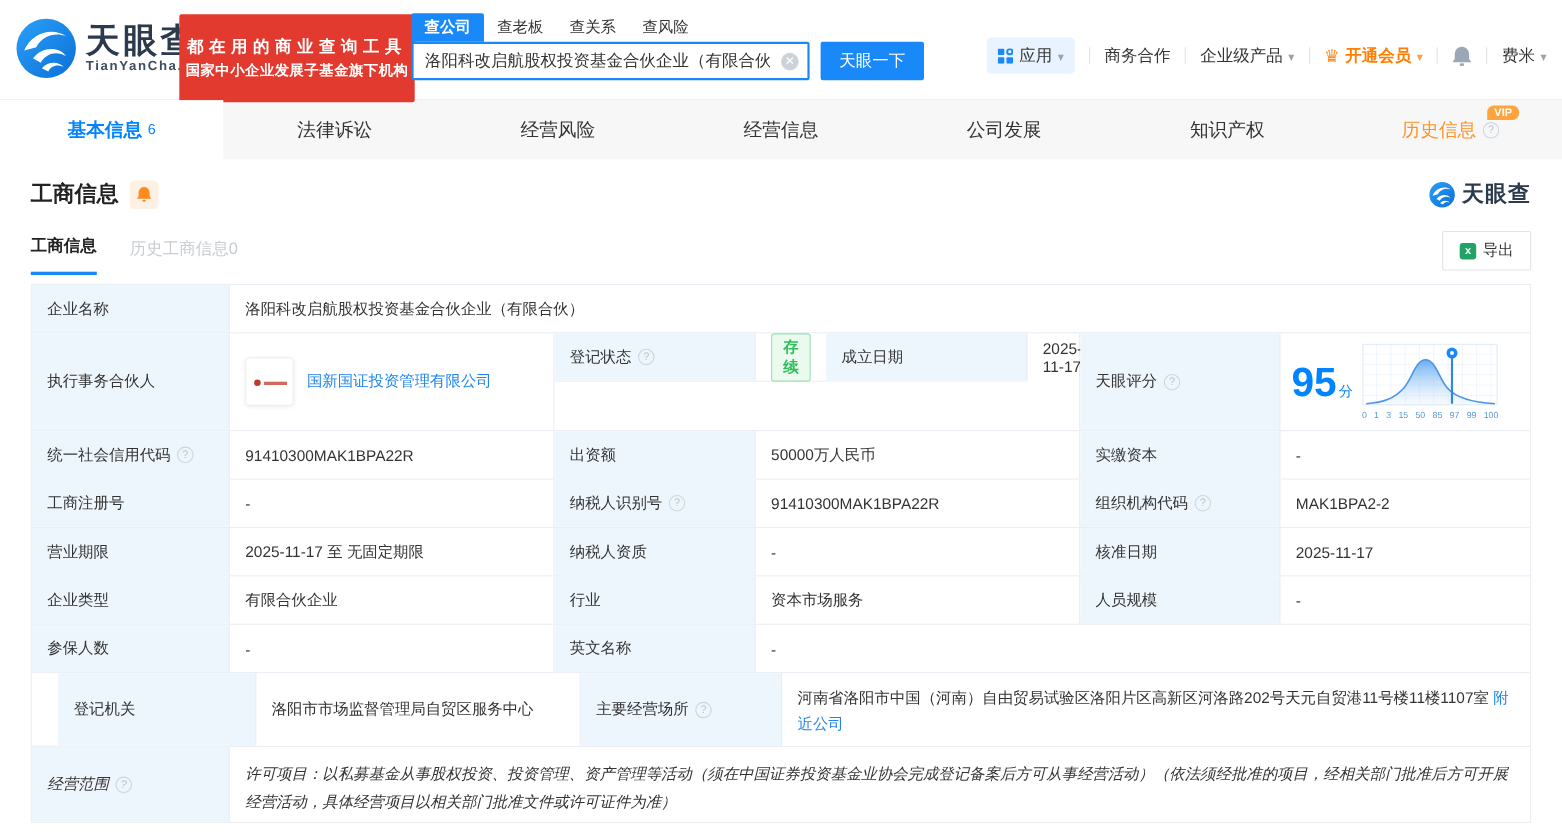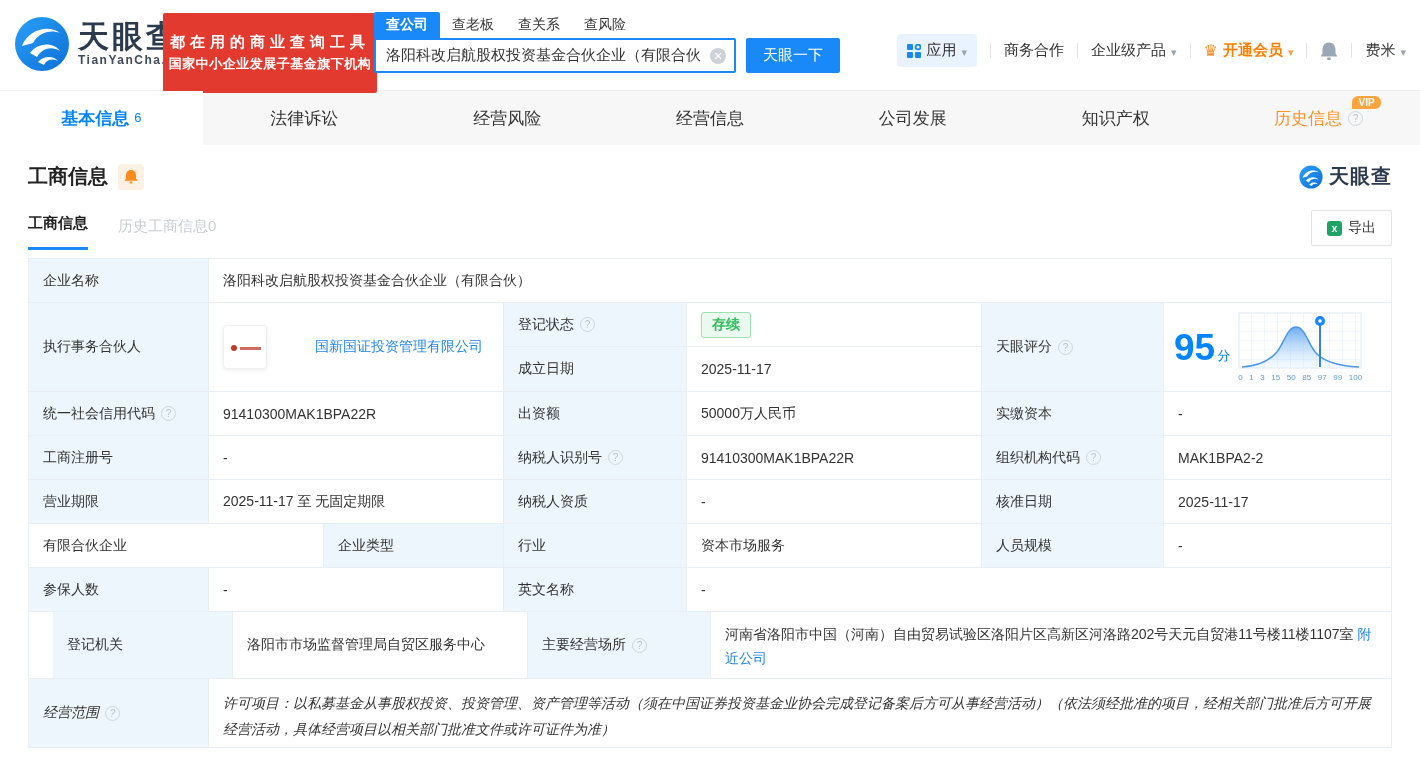--- a/index.html
+++ b/index.html
@@ -81,26 +81,26 @@
   .xls-ic::before { content:"x"; }
 
   
   :root { --line:#e9eef4; --labelbg:#eef6fd; }
   .info-table { margin-top:8px; border:1px solid var(--line); font-size:14px; }
   .t-row { display:flex; border-bottom:1px solid var(--line); }
   .t-row:last-child { border-bottom:none; }
   .cell { display:flex; align-items:center; padding:0 14px; border-right:1px solid var(--line); }
   .cell:last-child { border-right:none; }
   .lab { background:var(--labelbg); color:#333; }
-  .c-l1 { width:180px; flex:none; } .c-v1 { width:295px; flex:none;gap:36px; }
+  .c-l1 { width:180px; flex:none; } .c-v1 { width:295px; flex:none; }
   .c-l2 { width:183px; flex:none; } .c-v2 { width:295px; flex:none; }
   .c-l3 { width:182px; flex:none; } .c-v3 { flex:1; }
   .grow { flex:1; }
   .h44 { height:44px; } .h67 { height:67px;padding-left:24px; } .h68 { height:68px;font-style:italic; } .h89 { height:89px; }
-  .mid-stack { width:478px; flex:none; display:flex; flex-direction:column; border-right:1px solid var(--line); }
+  .mid-stack { width:478px; flex:none; display:flex; flex-direction:row; border-right:1px solid var(--line); }
   .mid-sub { display:flex; height:44px; }
   .mid-sub:first-child { border-bottom:1px solid var(--line); height:44px; }
   .mid-sub .cell:last-child { border-right:none; }
   .link { color:#2086ee; cursor:pointer; text-decoration:none; }
   .badge-green { background:#eafaef; border:1px solid #9fe0b1; color:#32bd5d; padding:3px 10px;
     border-radius:3px; font-size:14px;font-weight:bold; }
   .plogo { width:44px; height:44px; background:#fff; border:1px solid #f0f0f0; border-radius:4px;
     box-shadow:0 1px 4px rgba(0,0,0,.08); margin-right:12px; flex:none; position:relative; }
   .plogo::before { content:""; position:absolute; left:7px; top:19px; width:6px; height:6px;
     border-radius:50%; background:#c0392b; }
@@ -348,22 +348,22 @@
     <div class="t-row h44">
       <div class="cell lab c-l1">营业期限</div>
       <div class="cell c-v1">2025-11-17 至 无固定期限</div>
       <div class="cell lab c-l2">纳税人资质</div>
       <div class="cell c-v2">-</div>
       <div class="cell lab c-l3">核准日期</div>
       <div class="cell c-v3">2025-11-17</div>
     </div>
 
     <div class="t-row h44">
+      <div class="cell lab c-l1">企业类型</div>
       <div class="cell c-v1">有限合伙企业</div>
-      <div class="cell lab c-l1">企业类型</div>
       <div class="cell lab c-l2">行业</div>
       <div class="cell c-v2">资本市场服务</div>
       <div class="cell lab c-l3">人员规模</div>
       <div class="cell c-v3">-</div>
     </div>
 
     <div class="t-row h44">
       <div class="cell lab c-l1">参保人数</div>
       <div class="cell c-v1">-</div>
       <div class="cell lab c-l2">英文名称</div>

